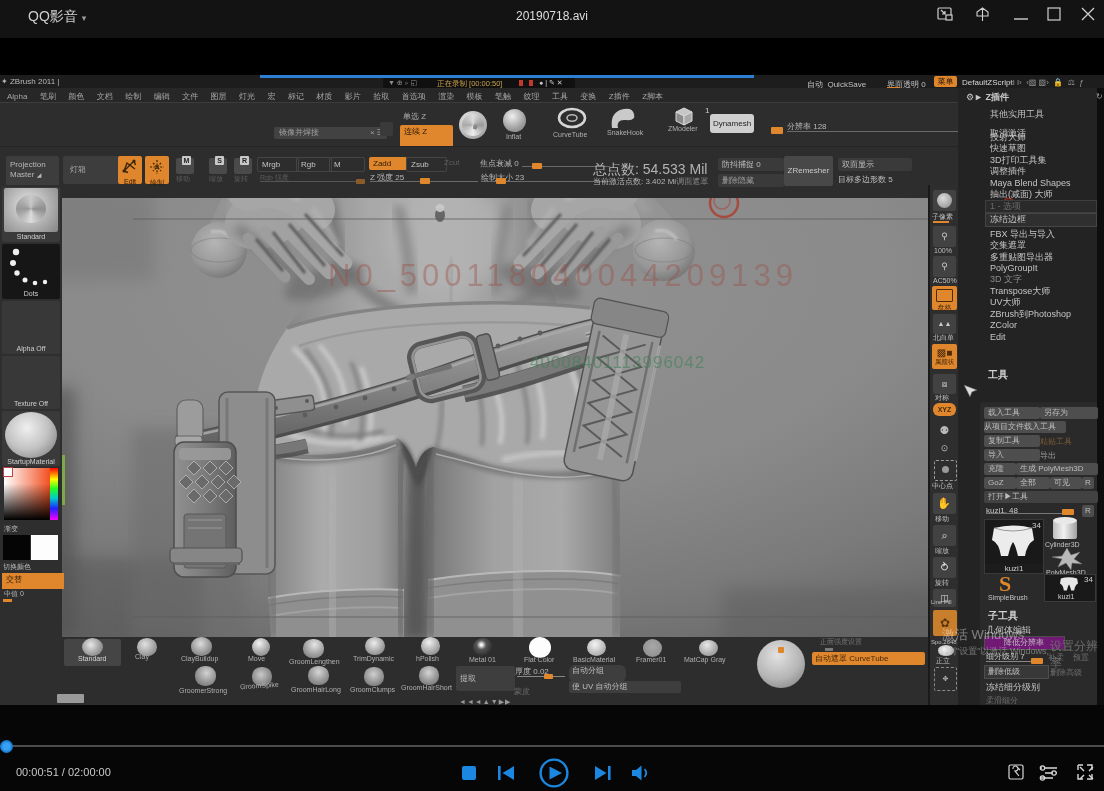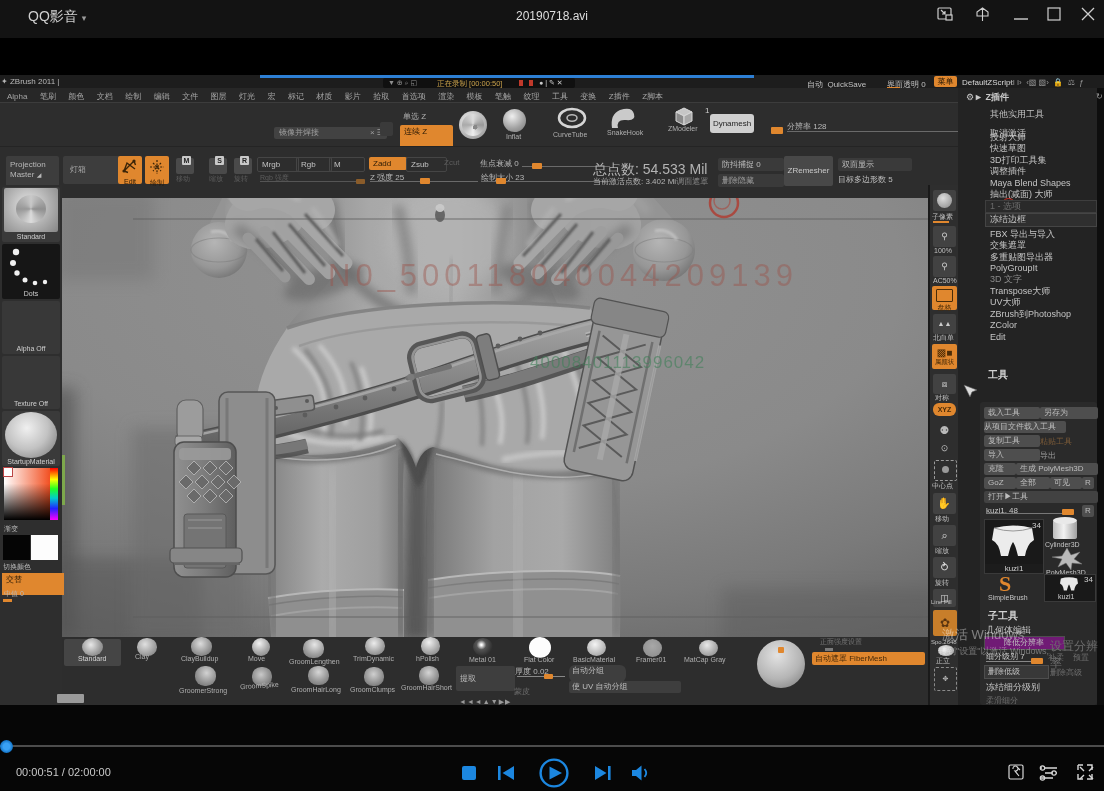--- a/index.html
+++ b/index.html
@@ -406,21 +406,21 @@
  <div class="a" style="left:3px;top:1px;width:52px;height:46px;border-radius:50%;background:radial-gradient(circle at 42% 35%,#f0f0f0,#c2c2c2 50%,#8a8a8a 85%,#6f6f6f)"></div>
  <div class="t7" style="left:0;top:47px;width:58px;text-align:center;color:#cfcfcf">StartupMaterial</div>
 </div>
 <div class="a" style="left:4px;top:468px;width:46px;height:52px;background:linear-gradient(to bottom,rgba(0,0,0,0) 30%,#000 100%),linear-gradient(to right,#fff 0%,#f25022 100%)"></div>
 <div class="a" style="left:50px;top:468px;width:8px;height:52px;background:linear-gradient(to bottom,#f00,#ff0 22%,#2f2 40%,#0cc 58%,#22f 78%,#f0f 100%)"></div>
 <div class="a" style="left:4px;top:468px;width:8px;height:8px;background:#fff;outline:1px solid #b44"></div>
 <div class="t7" style="left:4px;top:525px;color:#b8b8b8">渐变</div>
 <div class="a" style="left:3px;top:535px;width:27px;height:25px;background:#050505"></div>
 <div class="a" style="left:31px;top:535px;width:27px;height:25px;background:#fdfdfd"></div>
 <div class="t7" style="left:3px;top:563px;color:#b8b8b8">切换颜色</div>
-<div class="a" style="left:2px;top:573px;width:58px;height:22px;background:#e0872e;color:#2a1a06;font-size:8px;line-height:14px;padding-left:4px">交替</div>
+<div class="a" style="left:2px;top:573px;width:58px;height:16px;background:#e0872e;color:#2a1a06;font-size:8px;line-height:14px;padding-left:4px">交替</div>
 <div class="t7" style="left:4px;top:590px;color:#b8b8b8">中值 0</div>
 <div class="a" style="left:3px;top:599px;width:9px;height:3px;background:#e0872e"></div>
 
 <div class="a" style="left:930px;top:185px;width:28px;height:520px;background:#2e2e2e"></div>
 <div class="a" style="left:933px;top:190px;width:23px;height:21px;background:#424242;border-radius:2px">
       <div style="width:15px;height:15px;margin:3px auto;border-radius:50%;background:radial-gradient(circle at 40% 35%,#ddd,#888)"></div>
     </div>
 <div class="t7" style="left:932px;top:213px;color:#c0c0c0">子像素</div>
 <div class="a" style="left:933px;top:221px;width:16px;height:2px;background:#e0872e"></div>
 <div class="a" style="left:933px;top:226px;width:23px;height:21px;background:#424242;border-radius:2px;color:#ccc;font-size:9px;text-align:center;line-height:21px">⚲</div>
@@ -580,21 +580,21 @@
 <div class="a" style="left:587px;top:639px;width:19px;height:17px;border-radius:50%;background:radial-gradient(circle at 42% 32%,#f4f4f4,#b9b9b9 60%,#8f8f8f)"></div>
 <div class="t7" style="left:573px;top:656px">BasicMaterial</div>
 <div class="a" style="left:643px;top:639px;width:19px;height:18px;border-radius:50%;background:radial-gradient(circle at 50% 40%,#a8a8a8,#909090 80%)"></div>
 <div class="t7" style="left:636px;top:656px">Framer01</div>
 <div class="a" style="left:699px;top:640px;width:19px;height:16px;border-radius:50%;background:radial-gradient(circle at 42% 32%,#e8e8e8,#a9a9a9 60%,#848484)"></div>
 <div class="t7" style="left:684px;top:656px">MatCap Gray</div>
 <div class="a" style="left:757px;top:640px;width:48px;height:48px;border-radius:50%;background:radial-gradient(circle at 42% 32%,#e2e2e2,#b5b5b5 55%,#848484 90%)"></div>
 <div class="a" style="left:778px;top:647px;width:6px;height:6px;background:#e0872e;border-radius:1px"></div>
 <div class="t7 dim" style="left:820px;top:638px;color:#767676">正面强度设置</div>
 <div class="a" style="left:825px;top:648px;width:8px;height:3px;background:#7a7a7a"></div>
-<div class="a" style="left:812px;top:652px;width:110px;height:13px;background:#e0872e;border-radius:2px;color:#472a08;font-size:8px;line-height:13px;padding-left:3px">自动遮罩 FiberMesh</div>
+<div class="a" style="left:812px;top:652px;width:110px;height:13px;background:#e0872e;border-radius:2px;color:#472a08;font-size:8px;line-height:13px;padding-left:3px">自动遮罩 CurveTube</div>
 
 <div class="a" style="left:195px;top:666px;width:21px;height:20px;border-radius:46%;background:radial-gradient(circle at 55% 35%,#d2d2d2,#8f8f8f 60%,#676767)"></div>
 <div class="t7" style="left:179px;top:687px">GroomerStrong</div>
 <div class="a" style="left:252px;top:667px;width:20px;height:19px;border-radius:46%;background:radial-gradient(circle at 45% 40%,#c9c9c9,#8a8a8a 60%,#636363)"></div>
 <div class="t7" style="left:240px;top:682px;transform:rotate(-4deg)">GroomSpike</div>
 <div class="a" style="left:308px;top:666px;width:21px;height:19px;border-radius:46%;background:radial-gradient(circle at 50% 32%,#d6d6d6,#929292 60%,#6b6b6b)"></div>
 <div class="t7" style="left:291px;top:686px">GroomHairLong</div>
 <div class="a" style="left:364px;top:667px;width:20px;height:19px;border-radius:46%;background:radial-gradient(circle at 48% 38%,#cfcfcf,#8d8d8d 62%,#656565)"></div>
 <div class="t7" style="left:350px;top:686px">GroomClumps</div>
 <div class="a" style="left:419px;top:666px;width:20px;height:19px;border-radius:46%;background:radial-gradient(circle at 48% 35%,#d4d4d4,#909090 60%,#686868)"></div>

